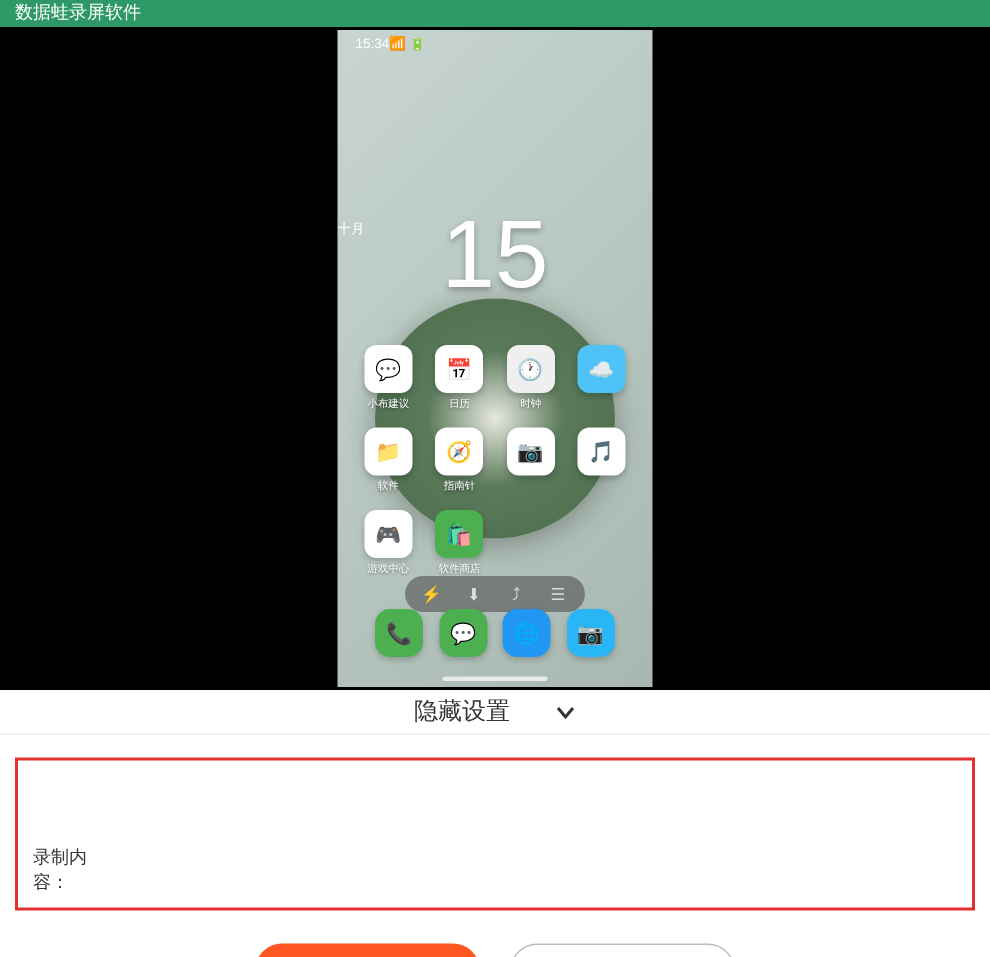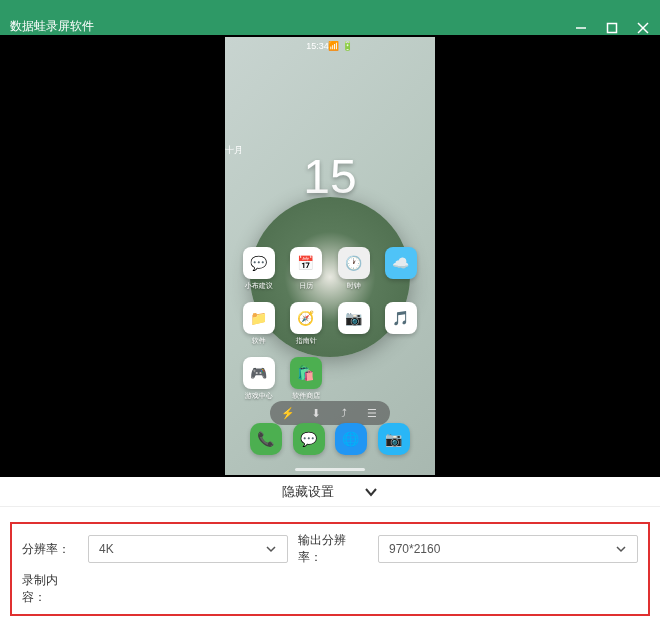--- a/index.html
+++ b/index.html
@@ -1,48 +1,48 @@
 <!DOCTYPE html>
 <html><head>
   <meta charset="utf-8">
   <style>
     * { margin: 0; padding: 0; box-sizing: border-box; }
     body { font-family: "Microsoft YaHei", sans-serif; width: 660px; height: 638px; overflow: hidden; background: #fff; }
     
-    .titlebar { height: 35px; background: #2e9966; display: flex; align-items: flex-end; padding: 0 10px; color: #fff; font-size: 12px; }
+    .titlebar { height: 18px; background: #2e9966; display: flex; align-items: flex-start; padding: 0 10px; color: #fff; font-size: 12px; flex-direction: column; }
     .titlebar-title { flex: 1; }
     .titlebar-controls { display: flex; gap: 18px; align-items: center; }
     .titlebar-btn { cursor: pointer; display: flex; align-items: center; justify-content: center; }
     
     .preview-area { height: 442px; background: #000; display: flex; align-items: center; justify-content: center; position: relative; }
     .phone-screen { width: 210px; height: 438px; background: linear-gradient(135deg, #c8d4d0 0%, #b8c8c0 50%, #a8b8b0 100%); position: relative; overflow: hidden; }
-    .phone-statusbar { height: 22px; display: flex; justify-content: center; padding: 4px 12px; font-size: 9px; color: #fff; }
+    .phone-statusbar { height: 22px; display: flex; justify-content: flex-start; padding: 4px 12px; font-size: 9px; color: #fff; }
     .phone-clock { display: flex; justify-content: center; gap: 8px; margin-top: 90px; }
-    .phone-clock-digit { font-size: 48px; font-weight: 300; color: #fff; text-shadow: 0 2px 4px rgba(0,0,0,0.3); }
+    .phone-clock-digit { font-size: 64px; font-weight: 300; color: #fff; text-shadow: 0 2px 4px rgba(0,0,0,0.3); }
     .phone-date { margin-top: -60px; margin-right: 15px; font-size: 9px; color: #fff; }
     .phone-plate { width: 160px; height: 160px; border-radius: 50%; background: radial-gradient(circle, #e8e8e0 0%, #5a7a5a 40%, #4a6a4a 100%); margin: 40px auto 0; position: relative; box-shadow: 0 4px 20px rgba(0,0,0,0.3); }
     .phone-icons-row { position: absolute; width: 100%; display: flex; justify-content: space-around; padding: 0 10px; }
     .phone-icons-row.top { top: 210px; }
     .phone-icons-row.mid1 { top: 265px; }
     .phone-icons-row.mid2 { top: 320px; }
     .phone-icons-row.dock { bottom: 20px; padding: 0 20px; }
     .phone-icon { width: 32px; height: 32px; border-radius: 8px; background: #fff; box-shadow: 0 2px 4px rgba(0,0,0,0.2); display: flex; align-items: center; justify-content: center; font-size: 14px; }
     .phone-icon-wrap { display: flex; flex-direction: column; align-items: center; gap: 2px; }
     .phone-icon-label { font-size: 7px; color: #fff; text-shadow: 0 1px 2px rgba(0,0,0,0.5); }
     .phone-dock-icons-chip { position: absolute; bottom: 50px; left: 50%; transform: translateX(-50%); background: rgba(80,80,80,0.6); border-radius: 14px; padding: 4px 10px; display: flex; gap: 12px; }
     .dock-mini { width: 16px; height: 16px; display: flex; align-items: center; justify-content: center; color: #ddd; font-size: 11px; }
     .phone-homebar { position: absolute; bottom: 4px; left: 50%; transform: translateX(-50%); width: 70px; height: 3px; background: rgba(255,255,255,0.7); border-radius: 2px; }
     
     .settings-header { height: 30px; display: flex; align-items: center; justify-content: center; gap: 30px; border-bottom: 1px solid #eee; cursor: pointer; }
-    .settings-header-label { font-size: 13px; color: #333; }
+    .settings-header-label { font-size: 16px; color: #333; }
     
     .settings-body { padding: 15px 10px 10px; }
     .settings-highlight { border: 2px solid #e03030; padding: 8px 10px; }
     .settings-row { display: flex; align-items: center; gap: 10px; margin-bottom: 6px; }
-    .settings-row:last-child { margin-bottom: 0; }
+    .settings-row:last-child { margin-bottom: 0; margin-top: 48px; }
     .label { width: 56px; font-size: 12px; color: #333; }
     .label-wide { width: 70px; font-size: 12px; color: #333; }
     .select { height: 28px; border: 1px solid #ccc; border-radius: 2px; display: flex; align-items: center; justify-content: space-between; padding: 0 10px; font-size: 12px; color: #555; cursor: pointer; background: #fff; }
     .select-wide { flex: 1; max-width: 200px; }
     .select-output { flex: 1; }
     
     .action-bar { display: flex; align-items: center; justify-content: center; gap: 20px; padding: 12px 10px 16px; position: relative; }
     .btn-record { width: 150px; height: 36px; background: #ff5722; border-radius: 18px; display: flex; align-items: center; justify-content: center; gap: 14px; color: #fff; font-size: 14px; cursor: pointer; }
     .btn-screenshot { width: 150px; height: 36px; border: 1px solid #bbb; border-radius: 18px; display: flex; align-items: center; justify-content: center; gap: 14px; color: #666; font-size: 14px; cursor: pointer; background: #fff; }
   </style>
@@ -151,36 +151,20 @@
 <div class="settings-header">
   <span class="settings-header-label">隐藏设置</span>
   <svg width="14" height="14" viewBox="0 0 14 14">
       <polyline points="2,4 7,10 12,4" fill="none" stroke="#333" stroke-width="2"></polyline>
     </svg>
 </div>
 
 <div class="settings-body">
   <div class="settings-highlight">
     <div class="settings-row">
-      <span class="label">分辨率：</span>
-      <div class="select select-wide">
-        <span>4K</span>
-        <svg width="12" height="12" viewBox="0 0 12 12">
-            <polyline points="2,4 6,8 10,4" fill="none" stroke="#555" stroke-width="1.5"></polyline>
-          </svg>
-      </div>
-      <span class="label-wide">输出分辨率：</span>
-      <div class="select select-output">
-        <span>970*2160</span>
-        <svg width="12" height="12" viewBox="0 0 12 12">
-            <polyline points="2,4 6,8 10,4" fill="none" stroke="#555" stroke-width="1.5"></polyline>
-          </svg>
-      </div>
-    </div>
-    <div class="settings-row">
       <span class="label">录制内容：</span>
     </div>
   </div>
 </div>
 
 <div class="action-bar">
   <div class="btn-record">
     
     
   </div>

